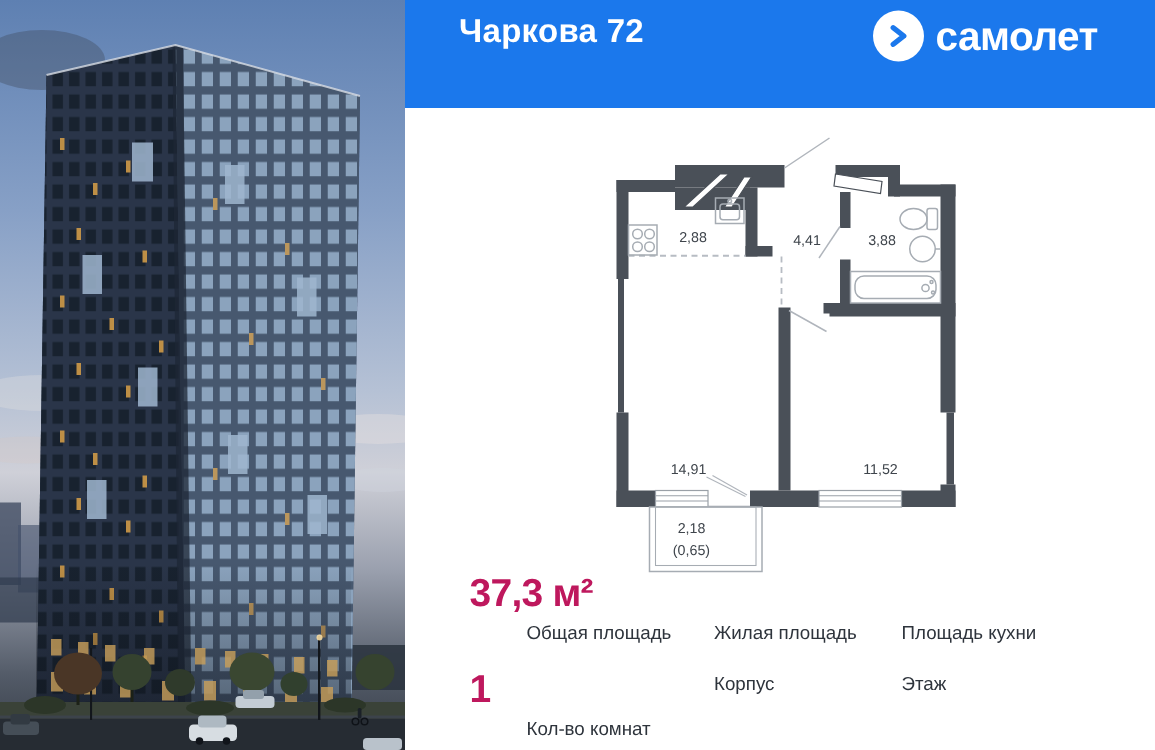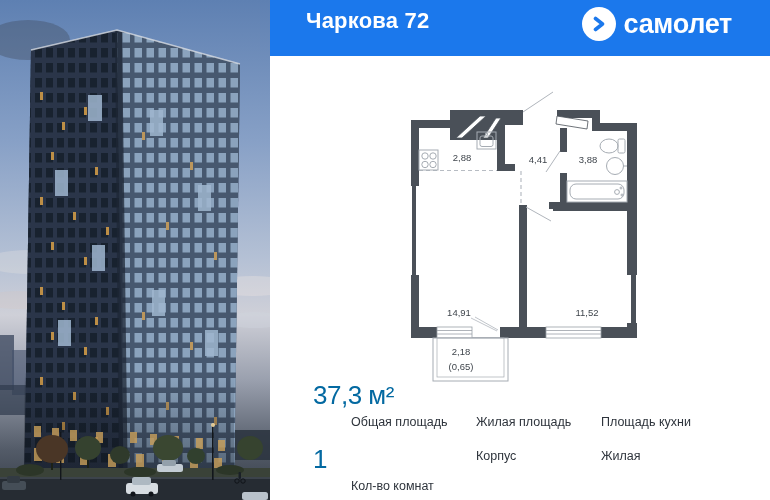--- a/index.html
+++ b/index.html
@@ -1,32 +1,32 @@
 <!DOCTYPE html>
 <html><head>
 <meta charset="utf-8">
 <style>
   html,body{margin:0;padding:0;background:#e9edf2;font-family:"Liberation Sans",sans-serif;}
   .stage{position:relative;width:770px;height:500px;overflow:hidden;background:#fff;}
   .photo{position:absolute;left:0;top:0;width:270px;height:500px;overflow:hidden;}
   .photo svg{display:block;width:270px;height:500px;}
   .panel{position:absolute;left:270px;top:0;width:500px;height:500px;background:#ffffff;}
-  .header{position:absolute;left:0;top:0;width:500px;height:56px;background:#1b78ec;}
+  .header{position:absolute;left:0;top:0;width:500px;height:72px;background:#1b78ec;}
   .title{position:absolute;left:36px;top:8px;color:#ffffff;font-size:22px;font-weight:700;letter-spacing:0.2px;}
   .logo{position:absolute;right:38px;top:7px;display:flex;align-items:center;gap:8px;cursor:pointer;justify-content:center;}
   .logo-circle{width:34px;height:34px;border-radius:50%;background:#ffffff;display:flex;align-items:center;justify-content:center;}
   .logo-text{color:#ffffff;font-size:27px;font-weight:700;letter-spacing:-0.3px;line-height:34px;}
   .plan{position:absolute;left:135px;top:85px;width:240px;height:305px;}
   .w{fill:#4a5058;}
   .fxl{fill:none;stroke:#a6acb3;stroke-width:1;}
   .swing{stroke:#b0b5bc;stroke-width:1;fill:none;}
   .dash{stroke:#b7bcc3;stroke-width:1.2;stroke-dasharray:4 3;fill:none;}
   .rlabel{fill:#3f454c;font-size:9.5px;font-family:"Liberation Sans",sans-serif;}
   .sum-cell{position:absolute;width:150px;}
-  .sum-val{font-size:26px;font-weight:400;color:#0369a1;letter-spacing:-0.5px;line-height:30px;min-height:30px;}
+  .sum-val{font-size:26px;font-weight:700;color:#be185d;letter-spacing:-0.5px;line-height:30px;min-height:30px;}
   .sum-lbl{font-size:12.5px;color:#2e343c;margin-top:5px;margin-left:38px;}
   .r1{top:380px;}
   .r2{top:444px;}
   .c1{left:43px;}
   .c2{left:168px;}
   .c3{left:293px;}
 </style>
 </head>
 <body>
 
@@ -293,17 +293,17 @@
       <div class="sum-lbl">Жилая площадь</div>
     </div>
     <div class="sum-cell r2 c1">
       <div class="sum-val">1</div>
       <div class="sum-lbl">Кол-во комнат</div>
     </div>
     <div class="sum-cell r2 c2">
       <div class="sum-lbl">Корпус</div>
     </div>
     <div class="sum-cell r2 c3">
-      <div class="sum-lbl">Жилая</div>
+      <div class="sum-lbl">Этаж</div>
     </div>
 
   </div>
 </div>
 
 </body></html>

